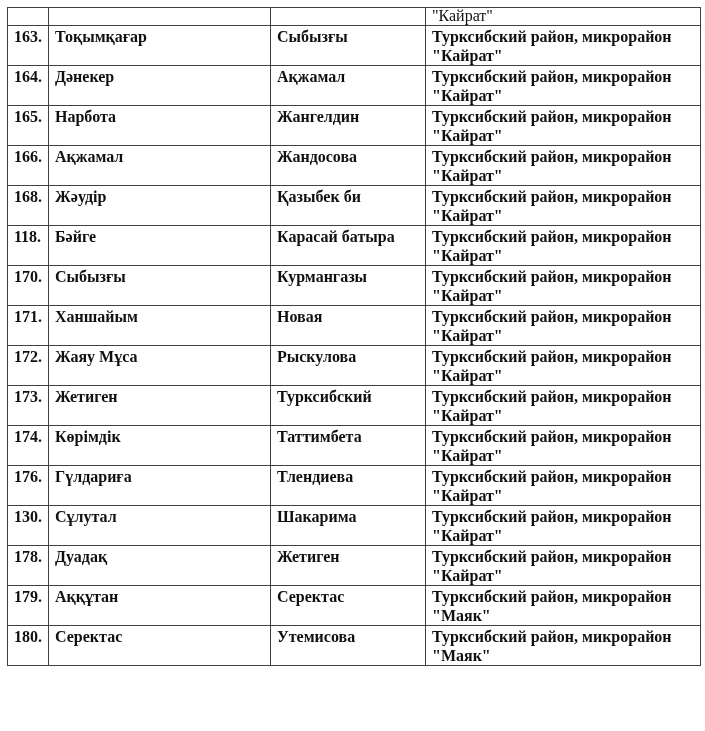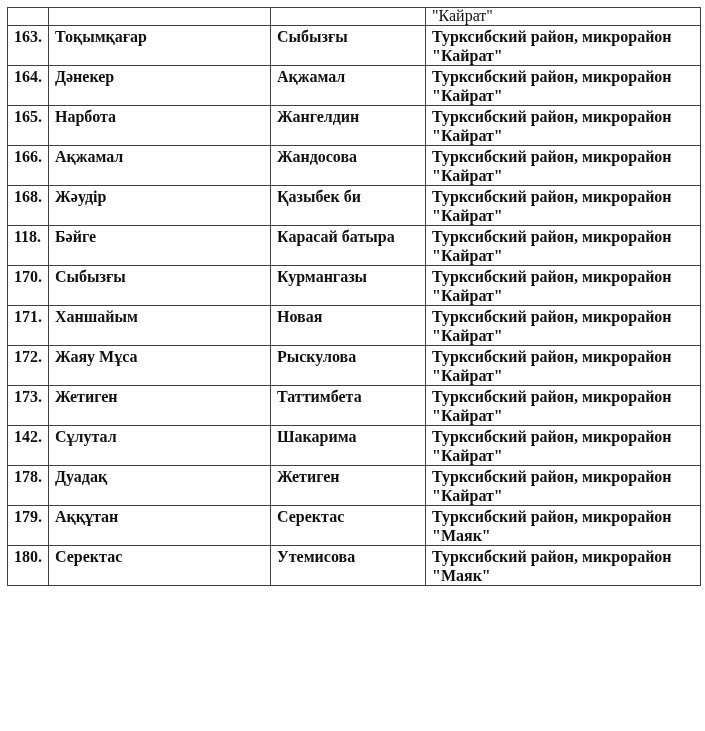--- a/index.html
+++ b/index.html
@@ -137,27 +137,43 @@
           <td>172.</td>
           <td>Жаяу Мұса</td>
           <td>Рыскулова</td>
           <td>
             <div class="loc-wrap">Турксибский район, микрорайон "Кайрат"</div>
           </td>
         </tr>
         <tr class="data-row">
           <td>173.</td>
           <td>Жетиген</td>
+          <td>Турксибский</td>
+          <td>
+            <div class="loc-wrap">Турксибский район, микрорайон "Кайрат"</div>
+          </td>
+        </tr>
+        <tr class="data-row">
+          <td>174.</td>
+          <td>Көрімдік</td>
           <td>Таттимбета</td>
           <td>
             <div class="loc-wrap">Турксибский район, микрорайон "Кайрат"</div>
           </td>
         </tr>
         <tr class="data-row">
-          <td>142.</td>
+          <td>176.</td>
+          <td>Гүлдариға</td>
+          <td>Тлендиева</td>
+          <td>
+            <div class="loc-wrap">Турксибский район, микрорайон "Кайрат"</div>
+          </td>
+        </tr>
+        <tr class="data-row">
+          <td>130.</td>
           <td>Сұлутал</td>
           <td>Шакарима</td>
           <td>
             <div class="loc-wrap">Турксибский район, микрорайон "Кайрат"</div>
           </td>
         </tr>
         <tr class="data-row">
           <td>178.</td>
           <td>Дуадақ</td>
           <td>Жетиген</td>

